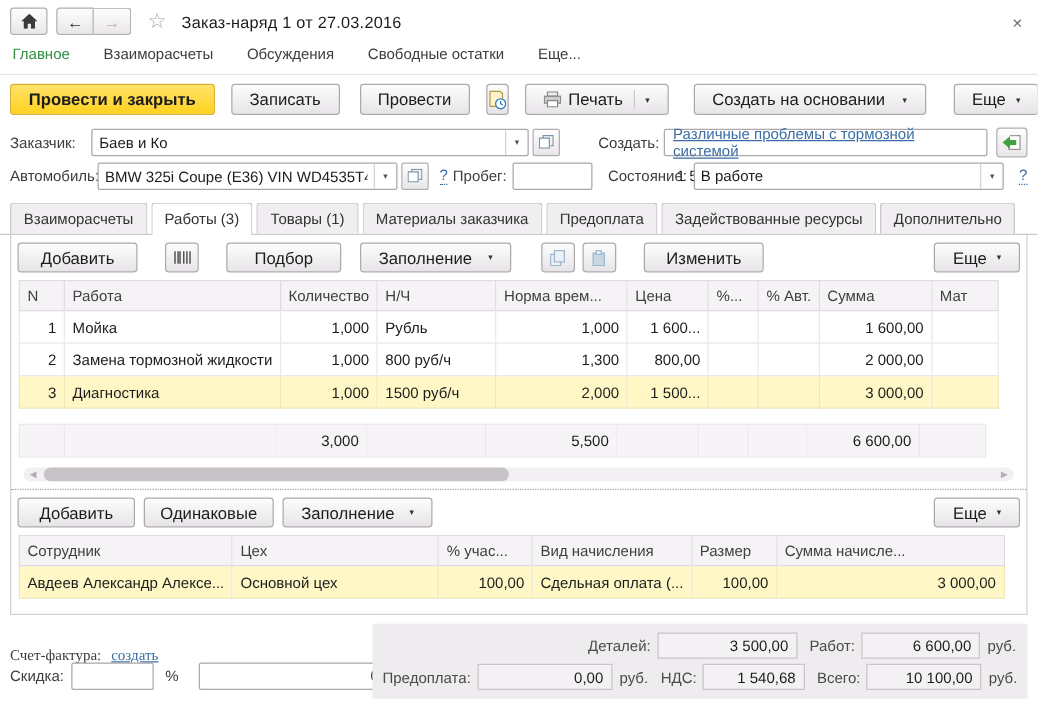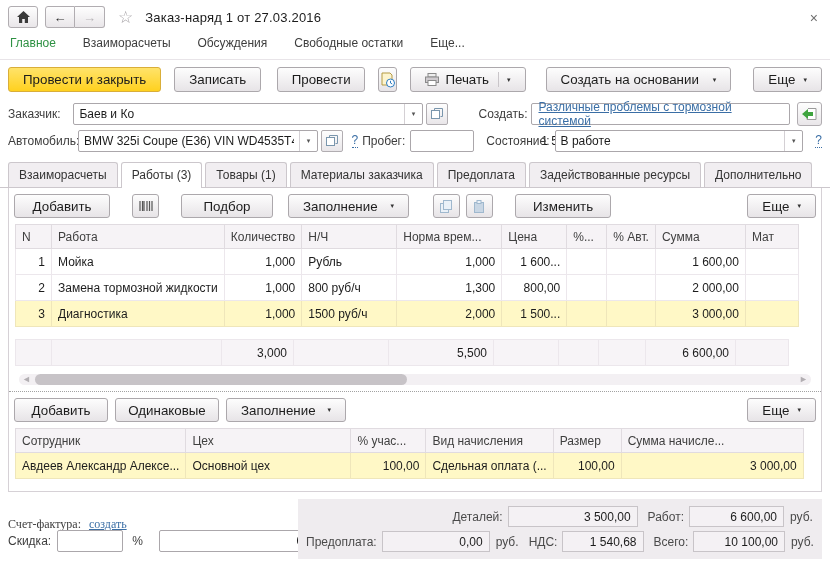--- a/index.html
+++ b/index.html
@@ -22,21 +22,21 @@
   .close-x { position:absolute; right:12px; top:10px; font-size:14px; color:#6e6e6e; cursor:default; }
   
   .menubar { display:flex; gap:27px; padding:5px 10px 9px; border-bottom:1px solid #E8E4E8; }
   .menu-item { color:#3d3d3d; }
   .menu-item.active { color:#2E9143; }
   
   .cmdbar { display:flex; align-items:center; gap:13px; padding:7px 8px 8px; }
   .btn { height:25px; display:inline-flex; align-items:center; justify-content:center;
     padding:0 14px; border:1px solid #ACA8AC; border-radius:3px; color:#1c1c1c;
     background:linear-gradient(#FDFDFD,#E7E4E7); white-space:nowrap; cursor:default; }
-  .btn-yellow { background:linear-gradient(#FFE36A,#FFD11F); border-color:#D9AE39; font-weight:normal; }
+  .btn-yellow { background:linear-gradient(#FFE36A,#FFD11F); border-color:#D9AE39; font-weight:bold; }
   .btn-sq { width:27px; padding:0; }
   .caret { font-size:7px; color:#333; margin-left:8px; }
   .combo-split { width:1px; height:15px; background:#C9C5C9; margin-left:9px; }
   
   .frow { display:flex; align-items:center; padding:0 8px; height:27px; }
   .flabel { color:#3d3d3d; }
   .igroup { display:flex; height:22px; border:1px solid #ABA7AB; border-radius:2px; background:#fff; }
   .igroup input { border:none; outline:none; height:20px; padding:0 5px; font-size:12px;
     font-family:"Liberation Sans",sans-serif; color:#1c1c1c; background:transparent; }
   .combo { width:18px; display:flex; align-items:center; justify-content:center;
@@ -426,21 +426,21 @@
             <path d="M0.5 3.5h10M4 3.5v7M7.2 3.5v7M0.5 7h10" stroke="#8A8A8A"></path>
           </svg>
       </span>
     </div>
     <span class="flabel" style="margin-left:8px">р.</span>
   </div>
 
   <div class="totpanel">
     <div class="trow">
       <span class="tlabel">Деталей:</span>
-      <span class="fbox" style="width:130px">3 500,00</span>
+      <span class="fbox" style="width:112px">3 500,00</span>
       <span class="tlabel">Работ:</span>
       <span class="fbox" style="width:95px">6 600,00</span>
       <span class="rub">руб.</span>
     </div>
     <div class="trow">
       <span class="tlabel" style="margin-left:0">Предоплата:</span>
       <span class="fbox" style="width:112px">0,00</span>
       <span class="rub">руб.</span>
       <span class="tlabel">НДС:</span>
       <span class="fbox" style="width:84px">1 540,68</span>

